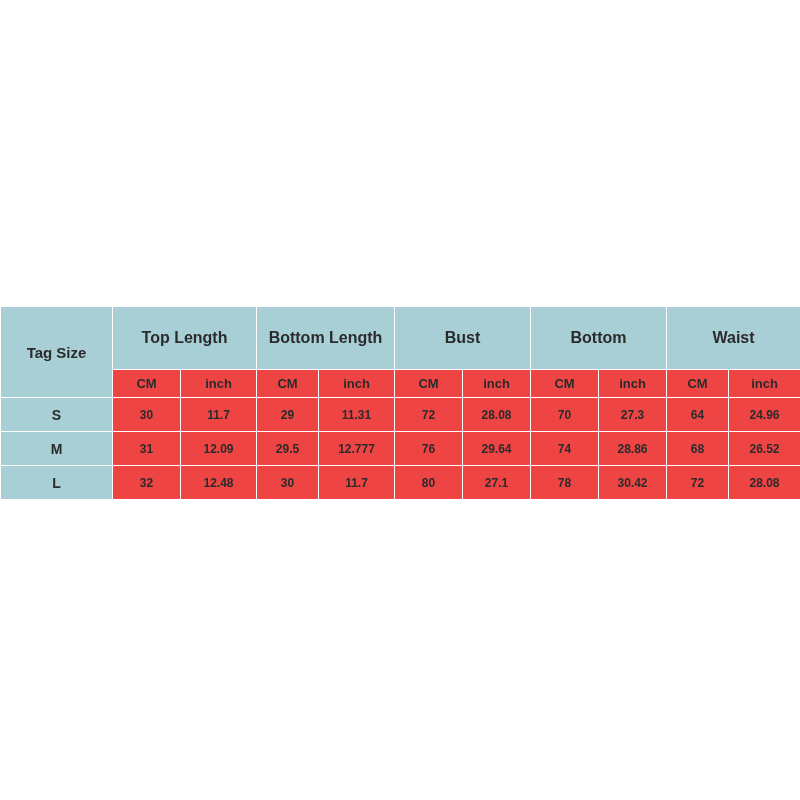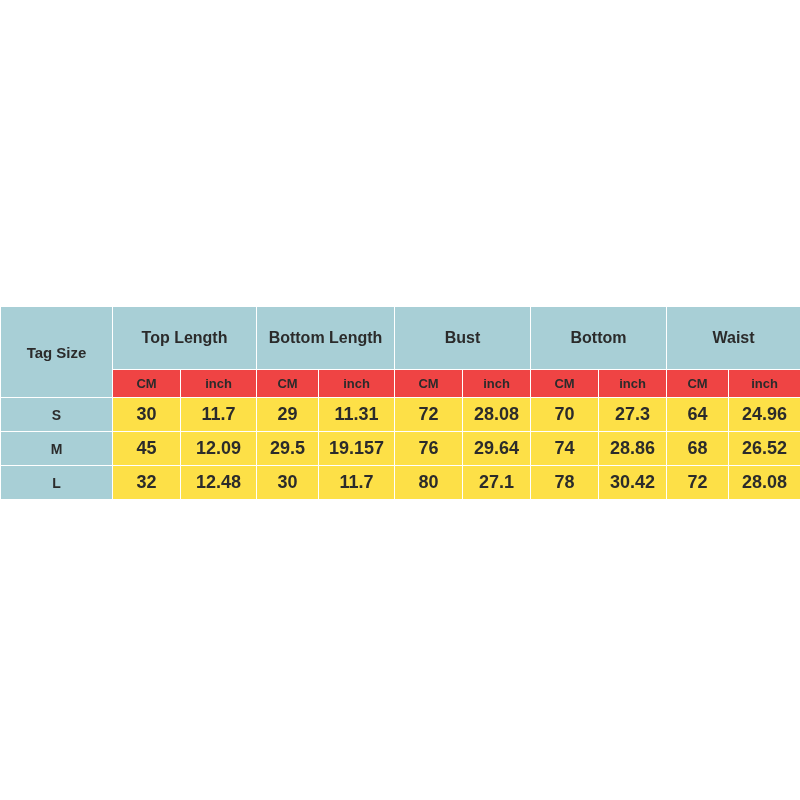--- a/index.html
+++ b/index.html
@@ -58,22 +58,22 @@
     height: 27px;
   }
   
   .size-label {
     background: #a8cfd6;
     font-size: 14px;
     height: 33px;
   }
   
   .data-cell {
-    background: #fde047;
-    font-size: 18px;
+    background: #ef4444;
+    font-size: 12px;
     font-weight: normal;
     height: 33px;
   }
 </style>
 </head>
 <body>
 
 <div id="page">
   <div id="table-wrap">
     <table class="size-chart">
@@ -121,24 +121,24 @@
           <td class="data-cell">72</td>
           <td class="data-cell">28.08</td>
           <td class="data-cell">70</td>
           <td class="data-cell">27.3</td>
           <td class="data-cell">64</td>
           <td class="data-cell">24.96</td>
         </tr>
 
         <tr>
           <td class="size-label">M</td>
-          <td class="data-cell">45</td>
+          <td class="data-cell">31</td>
           <td class="data-cell">12.09</td>
           <td class="data-cell">29.5</td>
-          <td class="data-cell">19.157</td>
+          <td class="data-cell">12.777</td>
           <td class="data-cell">76</td>
           <td class="data-cell">29.64</td>
           <td class="data-cell">74</td>
           <td class="data-cell">28.86</td>
           <td class="data-cell">68</td>
           <td class="data-cell">26.52</td>
         </tr>
 
         <tr>
           <td class="size-label">L</td>

